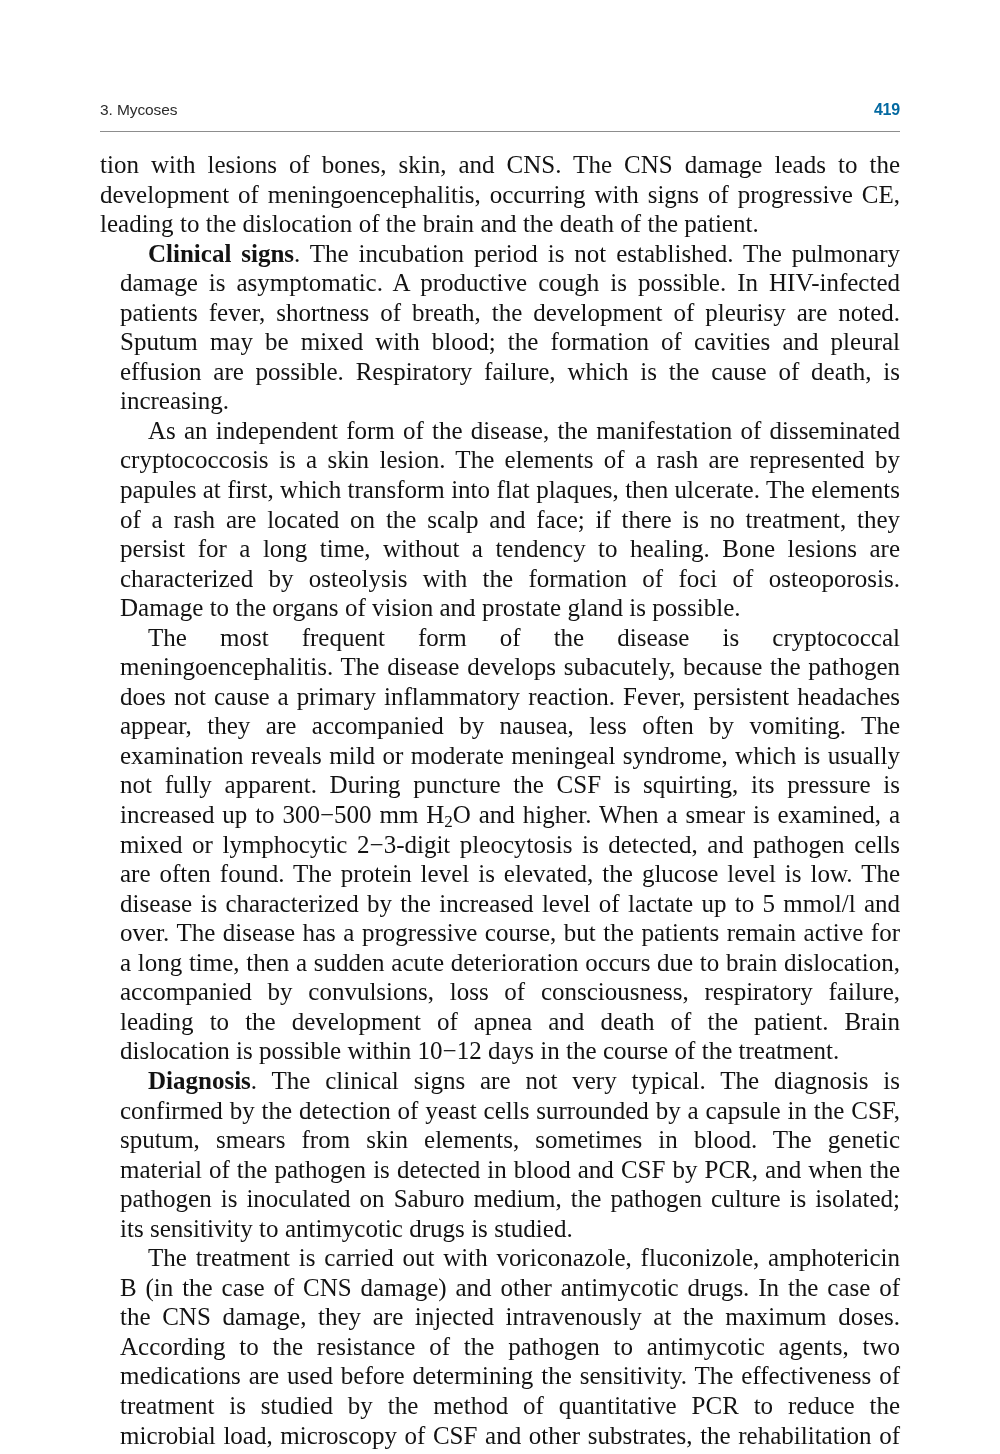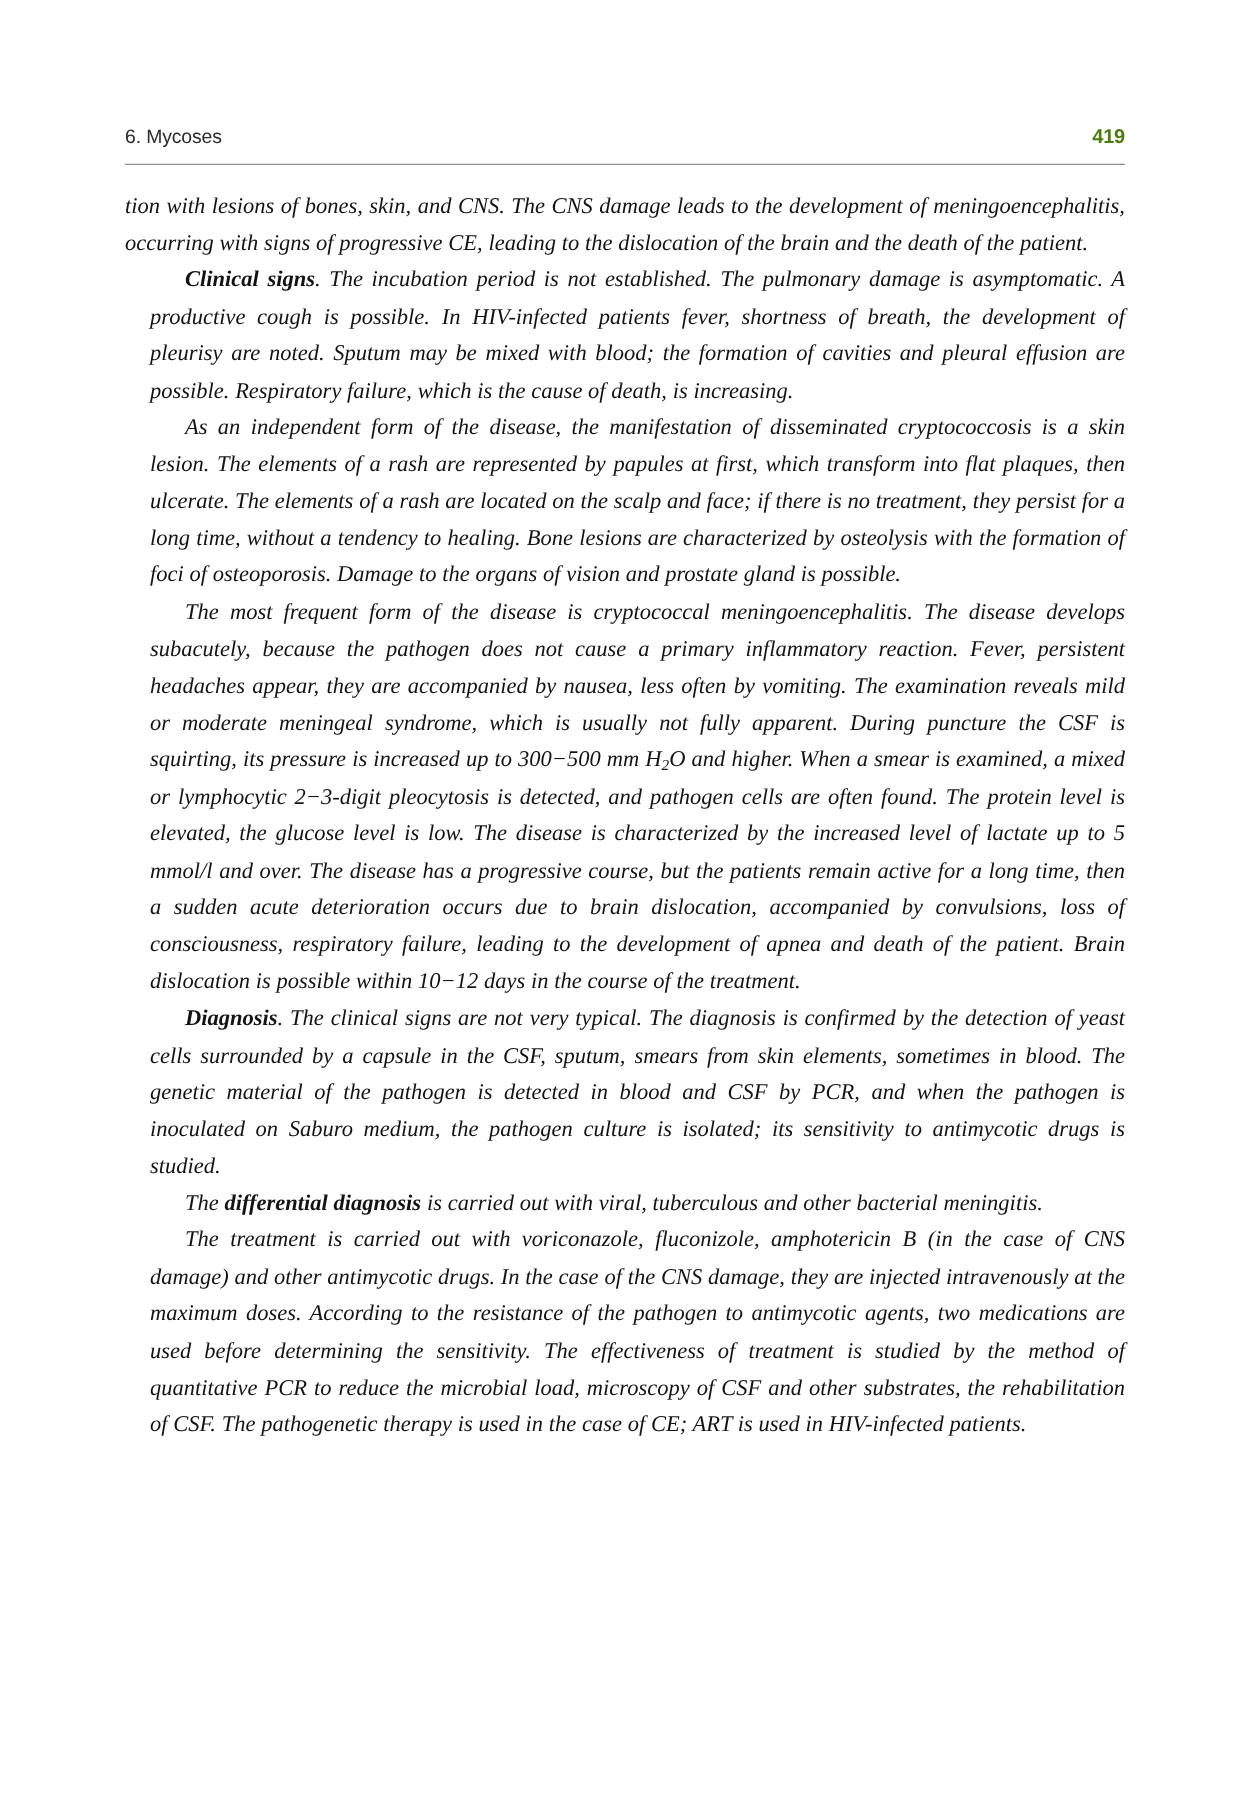--- a/index.html
+++ b/index.html
@@ -40,21 +40,21 @@
   }
   .running-head .chapter {
     font-size: 15.5px;
     letter-spacing: -0.1px;
     color: #2b2b2b;
     white-space: nowrap;
   }
   .running-head .folio {
     font-size: 16px;
     font-weight: bold;
-    color: #4d7c0f;
+    color: #0369a1;
     letter-spacing: -0.2px;
   }
   .head-rule {
     position: absolute;
     left: 100px;
     top: 131px;
     width: 800px;
     height: 1px;
     background: #8d8d8d;
   }
@@ -62,28 +62,27 @@
   
   .textblock {
     position: absolute;
     left: 100px;
     top: 150px;
     width: 800px;
   }
 
   p {
     margin: 0;
-    font-size: 18px;
+    font-size: 25px;
     line-height: 29.55px;
     text-align: justify;
     text-justify: inter-word;
     -webkit-hyphens: none;
     hyphens: none;
     word-spacing: 0.1px;
-    font-style: italic;
   }
   p.indent {
     text-indent: 28px;
     margin-left: 20px;
   }
   p.noindent {
     text-indent: 0;
   }
   
   p:last-child { margin-bottom: 0; }
@@ -95,37 +94,36 @@
     vertical-align: -0.25em;
     line-height: 0;
   }
 </style>
 </head>
 <body>
 
 <div class="page">
 
   <div class="running-head">
-    <span class="chapter">6. Mycoses</span>
+    <span class="chapter">3. Mycoses</span>
     <span class="folio">419</span>
   </div>
   <div class="head-rule"></div>
 
   <div class="textblock">
 
     <p class="noindent"><span>tion with lesions of bones, skin, and CNS. The CNS damage leads to the development of meningoencephalitis, occurring with signs of progressive CE, leading to the dislocation of the brain and the death of the patient.</span></p>
 
     <p class="indent"><b>Clinical signs</b><span>. The incubation period is not established. The pulmonary damage is asymptomatic. A productive cough is possible. In HIV-infected patients fever, shortness of breath, the development of pleurisy are noted. Sputum may be mixed with blood; the formation of cavities and pleural effusion are possible. Respiratory failure, which is the cause of death, is increasing.</span></p>
 
     <p class="indent"><span>As an independent form of the disease, the manifestation of disseminated cryptococcosis is a skin lesion. The elements of a rash are represented by papules at first, which transform into flat plaques, then ulcerate. The elements of a rash are located on the scalp and face; if there is no treatment, they persist for a long time, without a tendency to healing. Bone lesions are characterized by osteolysis with the formation of foci of osteoporosis. Damage to the organs of vision and prostate gland is possible.</span></p>
 
     <p class="indent"><span>The most frequent form of the disease is cryptococcal meningoencephalitis. The disease develops subacutely, because the pathogen does not cause a primary inflammatory reaction. Fever, persistent headaches appear, they are accompanied by nausea, less often by vomiting. The examination reveals mild or moderate meningeal syndrome, which is usually not fully apparent. During puncture the CSF is squirting, its pressure is increased up to 300−500 mm H</span><sub>2</sub><span>O and higher. When a smear is examined, a mixed or lymphocytic 2−3-digit pleocytosis is detected, and pathogen cells are often found. The protein level is elevated, the glucose level is low. The disease is characterized by the increased level of lactate up to 5 mmol/l and over. The disease has a progressive course, but the patients remain active for a long time, then a sudden acute deterioration occurs due to brain dislocation, accompanied by convulsions, loss of consciousness, respiratory failure, leading to the development of apnea and death of the patient. Brain dislocation is possible within 10−12 days in the course of the treatment.</span></p>
 
 
     <p class="indent"><b>Diagnosis</b><span>. The clinical signs are not very typical. The diagnosis is confirmed by the detection of yeast cells surrounded by a capsule in the CSF, sputum, smears from skin elements, sometimes in blood. The genetic material of the pathogen is detected in blood and CSF by PCR, and when the pathogen is inoculated on Saburo medium, the pathogen culture is isolated; its sensitivity to antimycotic drugs is studied.</span></p>
 
-    <p class="indent"><span>The </span><b>differential diagnosis</b><span> is carried out with viral, tuberculous and other bacterial meningitis.</span></p>
 
     <p class="indent"><span>The treatment is carried out with voriconazole, fluconizole, amphotericin B (in the case of CNS damage) and other antimycotic drugs. In the case of the CNS damage, they are injected intravenously at the maximum doses. According to the resistance of the pathogen to antimycotic agents, two medications are used before determining the sensitivity. The effectiveness of treatment is studied by the method of quantitative PCR to reduce the microbial load, microscopy of CSF and other substrates, the rehabilitation of CSF. The pathogenetic therapy is used in the case of CE; ART is used in HIV-infected patients.</span></p>
 
 
   </div>
 </div>
 
 </body></html>

